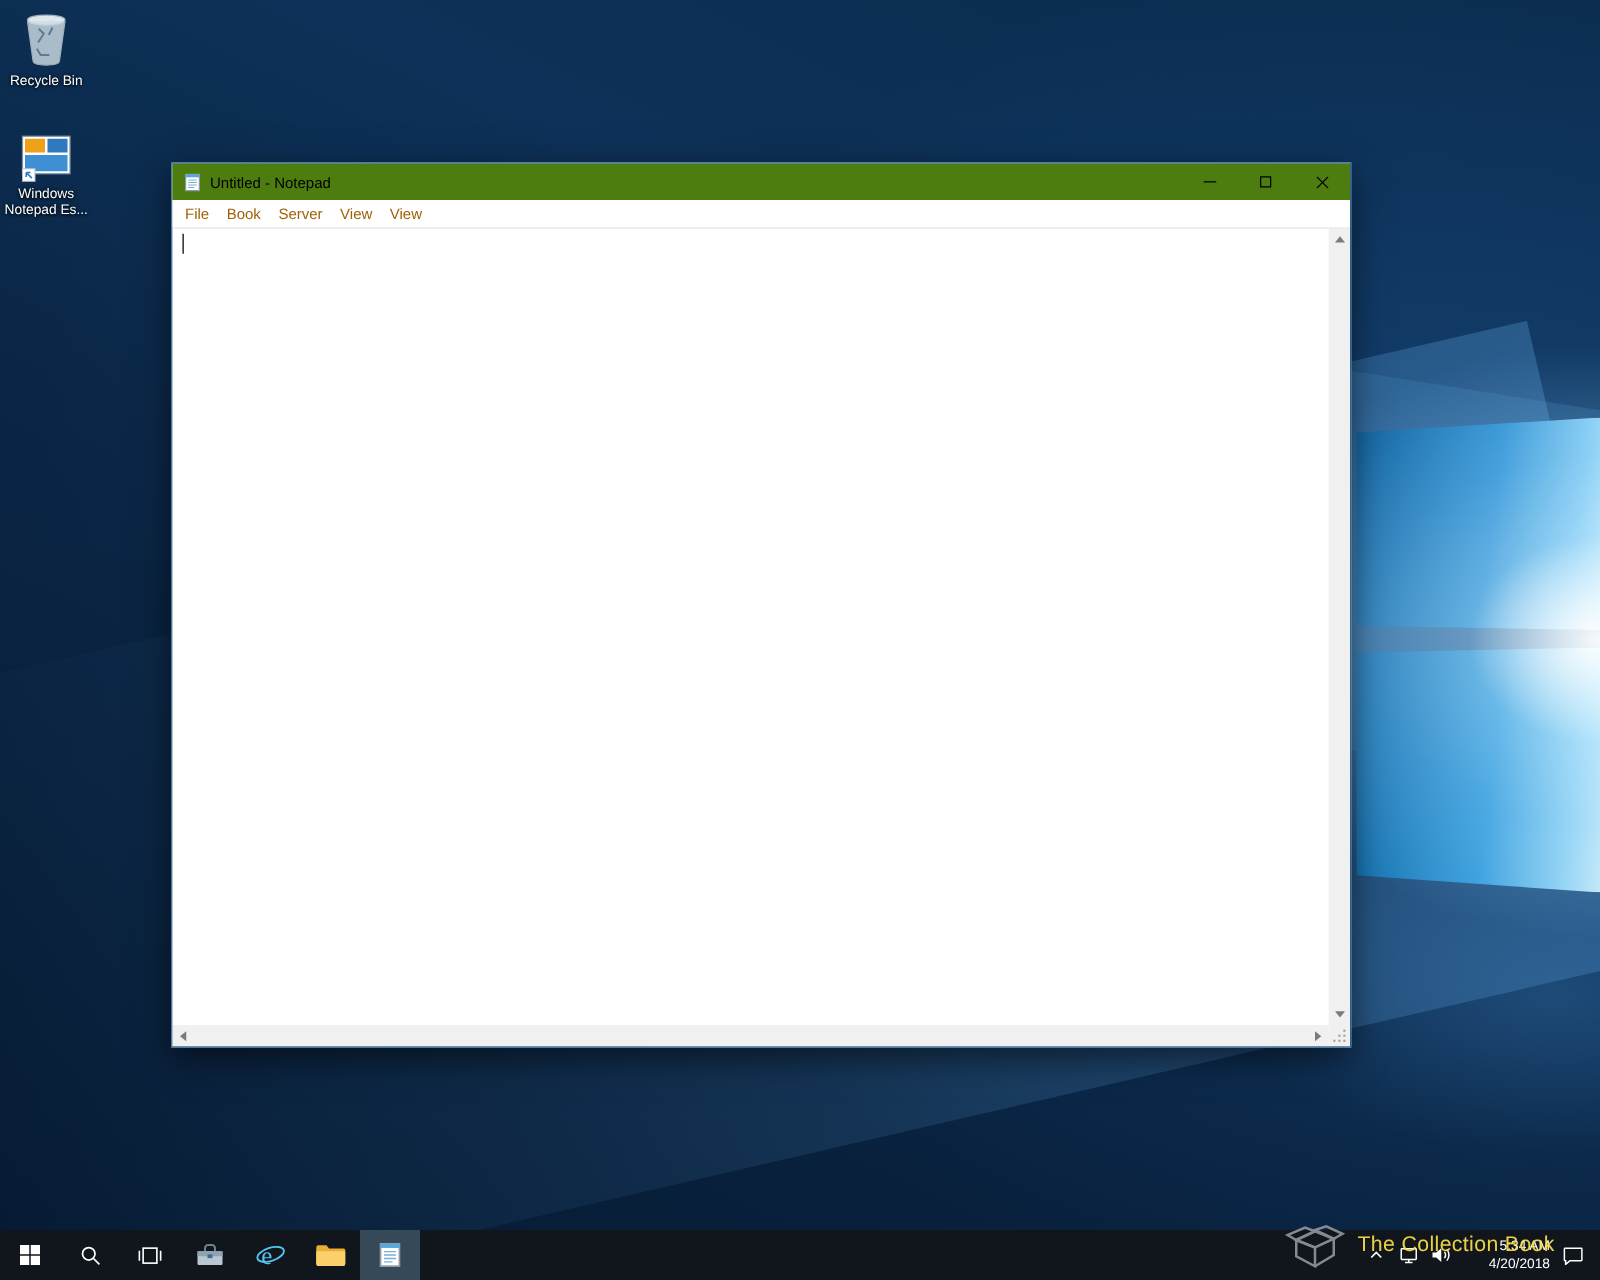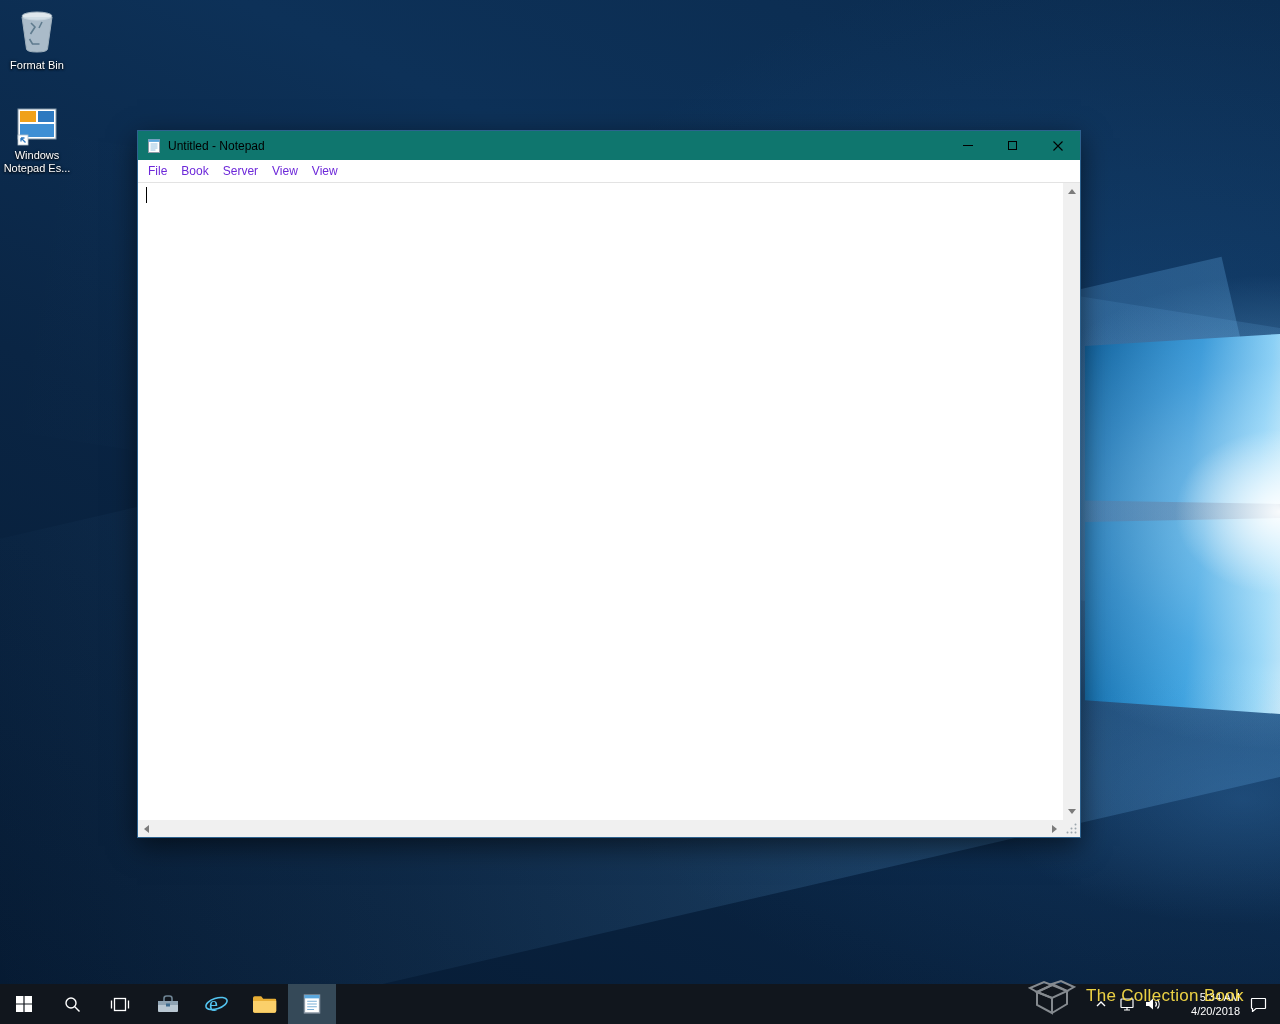--- a/index.html
+++ b/index.html
@@ -59,31 +59,31 @@
   }
 
   
   .notepad-window {
     position: absolute; left: 137px; top: 130px; width: 944px; height: 708px;
     background: #fff; border: 1px solid #2d628f;
     box-shadow: 0 8px 26px rgba(0,0,0,0.55);
     display: flex; flex-direction: column;
   }
   .titlebar {
-    height: 29px; background: #0f766e; display: flex; align-items: center; flex: 0 0 auto; text-align: right;
+    height: 29px; background: #4d7c0f; display: flex; align-items: center; flex: 0 0 auto; text-align: right;
   }
   .titlebar .app-icon { margin-left: 8px; display: flex; }
   .titlebar .title-text { margin-left: 6px; font-size: 12px; color: #000; }
   .caption-buttons { margin-left: auto; display: flex; height: 100%; }
   .cap-btn { width: 45px; height: 100%; display: flex; align-items: center; justify-content: center; }
   .glyph-min { width: 10px; height: 1px; background: #000; }
   .glyph-max { width: 9px; height: 9px; border: 1px solid #000; }
   .menubar {
     height: 22px; background: #fff; display: flex; align-items: center;
-    padding-left: 3px; flex: 0 0 auto; font-size: 12px; color: #6d28d9;
+    padding-left: 3px; flex: 0 0 auto; font-size: 12px; color: #a16207;
   }
   .menu-item { padding: 3px 7px; }
   .client-area {
     position: relative; flex: 1 1 auto; border-top: 1px solid #e3e3e3; overflow: hidden;
   }
   .text-area {
     position: absolute; left: 0; top: 0; right: 17px; bottom: 17px;
     background: #fff; padding: 2px 0 0 8px;
     font-family: "Liberation Mono", monospace; font-size: 13px; color: #000;
     white-space: pre; outline: none;
@@ -150,21 +150,21 @@
 </div>
 
 <div class="desktop-icon" style="left:2px; top:4px;">
   <div class="art">
     <svg width="44" height="48" viewBox="0 0 44 48">
       <ellipse cx="22" cy="8" rx="15" ry="4" fill="#dfe7ec" stroke="#9fb0bd" stroke-width="1"></ellipse>
       <path d="M7 9 L11.5 41 q0.4 3 10.5 3 t10.5-3 L37 9" fill="rgba(205,218,227,0.82)" stroke="#9fb0bd" stroke-width="1"></path>
       <path d="M16 15 l4 4 -4.5 7 M27 14 l-3 6 M14.5 31 l3 5 h7" stroke="#5f7b8e" stroke-width="1.6" fill="none"></path>
     </svg>
   </div>
-  <div class="icon-label">Format Bin</div>
+  <div class="icon-label">Recycle Bin</div>
 </div>
 
 <div class="desktop-icon" style="left:2px; top:104px;">
   <div class="art">
     <svg width="42" height="38" viewBox="0 0 42 38">
       <rect x="2" y="1" width="38" height="30" fill="#ffffff" stroke="#7f94a5" stroke-width="1"></rect>
       <rect x="4" y="3" width="16" height="11" fill="#f0a11a"></rect>
       <rect x="22" y="3" width="16" height="11" fill="#2e79c0"></rect>
       <rect x="4" y="16" width="34" height="13" fill="#3e8fd4"></rect>
       <rect x="2" y="27" width="10" height="10" fill="#ffffff" stroke="#b5c2cc" stroke-width="0.8"></rect>

